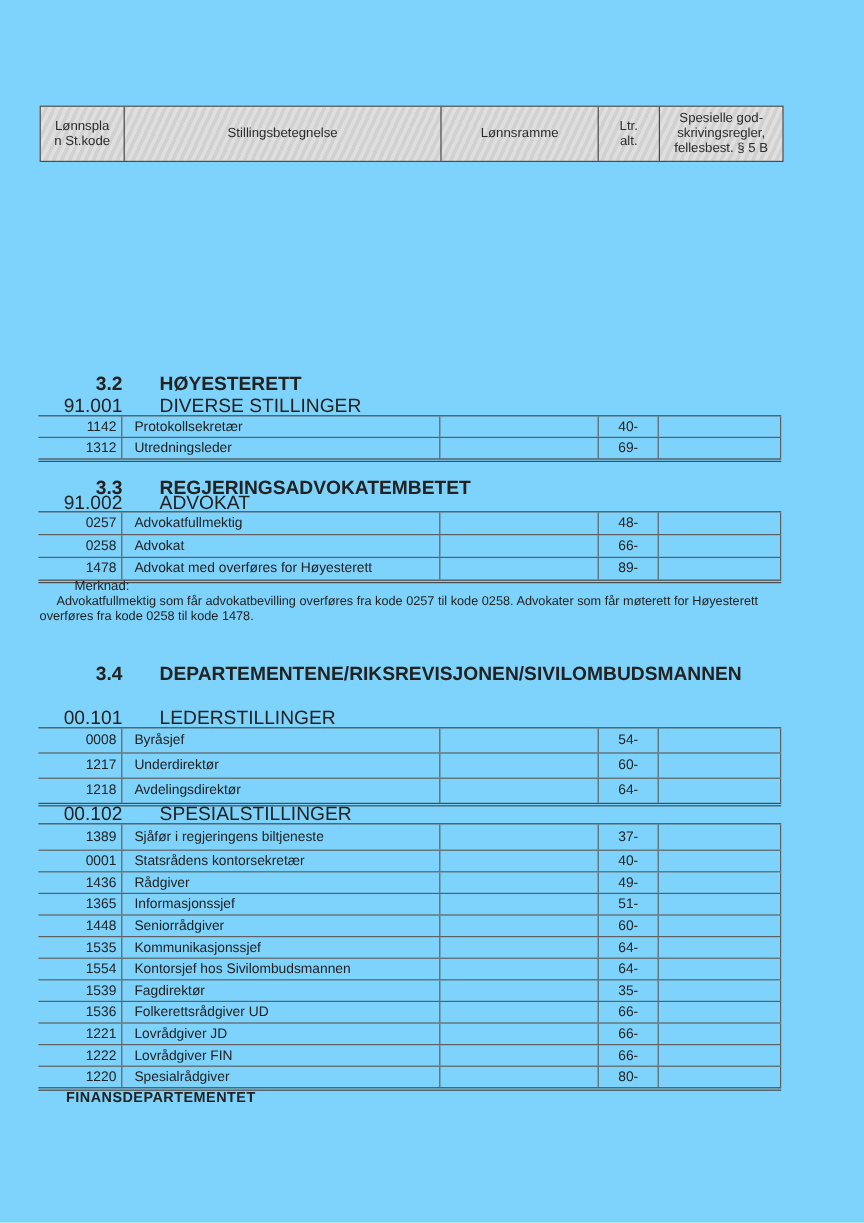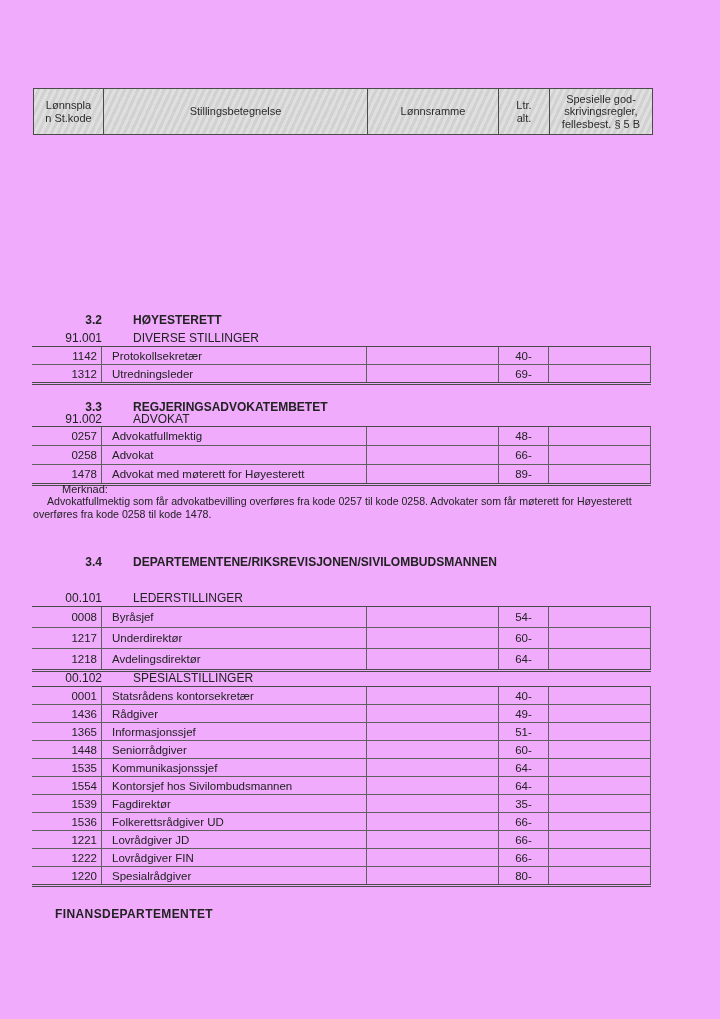--- a/index.html
+++ b/index.html
@@ -1,29 +1,29 @@
 <!DOCTYPE html>
 <html><head>
 <meta charset="utf-8">
 <style>
   html,body{margin:0;padding:0;background:#fff}
-  .page{position:relative;width:720px;height:1019px;background:#f0abfc;
+  .page{position:relative;width:720px;height:1019px;background:#7dd3fc;
         font-family:"Liberation Sans","DejaVu Sans",sans-serif;color:#222;overflow:hidden}
 
   
   .hdr{position:absolute;left:33px;top:88px;width:618px;height:45px;display:grid;
        grid-template-columns:70px 264px 131px 51px auto;
        border:1.5px solid #4a4a4a;background:#d8d8d8;
        background-image:repeating-linear-gradient(115deg,rgba(255,255,255,.18) 0 3px,rgba(0,0,0,.03) 3px 6px)}
   .hdr .hc{border-right:1.5px solid #4a4a4a;display:flex;align-items:center;justify-content:center;
            text-align:center;font-size:11px;line-height:12.5px;white-space:pre-line;color:#2b2b2b}
   .hdr .hc:last-child{border-right:0}
 
   
-  .shead{position:absolute;left:32px;display:flex;font-size:12px;line-height:13px;white-space:nowrap}
+  .shead{position:absolute;left:32px;display:flex;font-size:16px;line-height:13px;white-space:nowrap}
   .shead .num{width:70px;text-align:right;padding-right:3px}
   .shead .ttl{margin-left:28px}
   .shead.bold{font-weight:700}
 
   
   .tbl{position:absolute;left:32px;width:619px;border-top:1.5px solid #4a4a4a;border-bottom:3px double #4a4a4a}
   .row{display:grid;grid-template-columns:70px 265px 132px 50px 102px;
        border-bottom:1px solid #606060;height:var(--rh,17px)}
   .row:last-child{border-bottom:0}
   .row>div{border-right:1px solid #606060;display:flex;align-items:center;font-size:11.5px;overflow:hidden}
@@ -101,21 +101,21 @@
     </div>
     <div class="row">
       <div class="code">0258</div>
       <div class="label">Advokat</div>
       <div class="lr"></div>
       <div class="ltr">66-</div>
       <div class="spes"></div>
     </div>
     <div class="row">
       <div class="code">1478</div>
-      <div class="label">Advokat med møterett for Høyesterett</div>
+      <div class="label">Advokat med overføres for Høyesterett</div>
       <div class="lr"></div>
       <div class="ltr">89-</div>
       <div class="spes"></div>
     </div>
   </div>
   <div class="note-label">Merknad:</div>
   <div class="note-text">Advokatfullmektig som får advokatbevilling overføres fra kode 0257 til kode 0258. Advokater som får møterett for Høyesterett overføres fra kode 0258 til kode 1478.</div>
 
   <div class="shead bold" style="top:556px">
     <span class="num">3.4</span>
@@ -148,20 +148,27 @@
       <div class="ltr">64-</div>
       <div class="spes"></div>
     </div>
   </div>
 
   <div class="shead" style="top:672px">
     <span class="num">00.102</span>
     <span class="ttl">SPESIALSTILLINGER</span>
   </div>
   <div class="tbl tbl-d">
+    <div class="row tall">
+      <div class="code">1389</div>
+      <div class="label">Sjåfør i regjeringens biltjeneste</div>
+      <div class="lr"></div>
+      <div class="ltr">37-</div>
+      <div class="spes"></div>
+    </div>
     <div class="row">
       <div class="code">0001</div>
       <div class="label">Statsrådens kontorsekretær</div>
       <div class="lr"></div>
       <div class="ltr">40-</div>
       <div class="spes"></div>
     </div>
     <div class="row">
       <div class="code">1436</div>
       <div class="label">Rådgiver</div>

